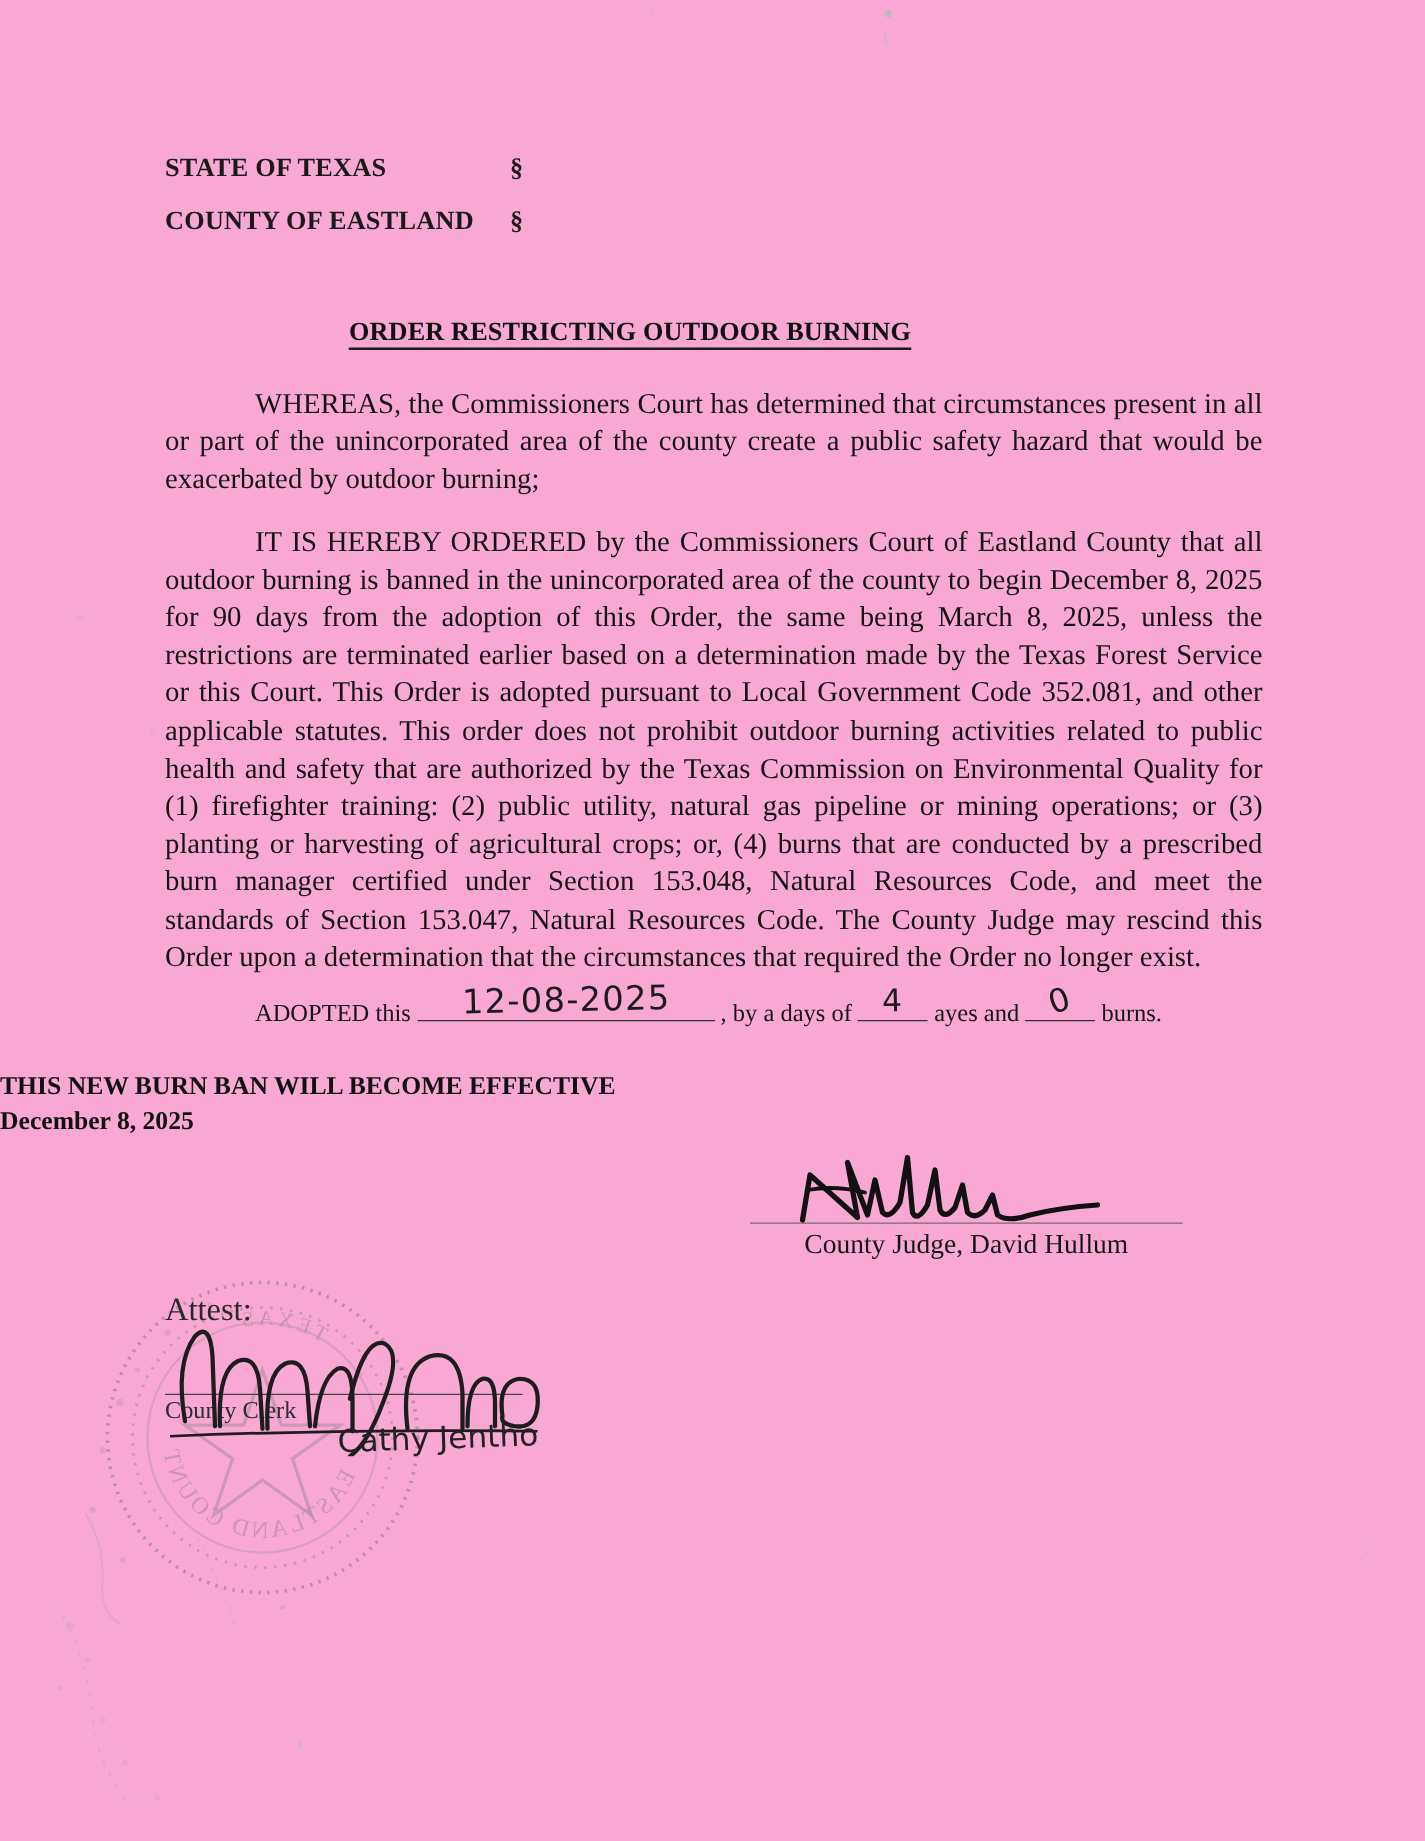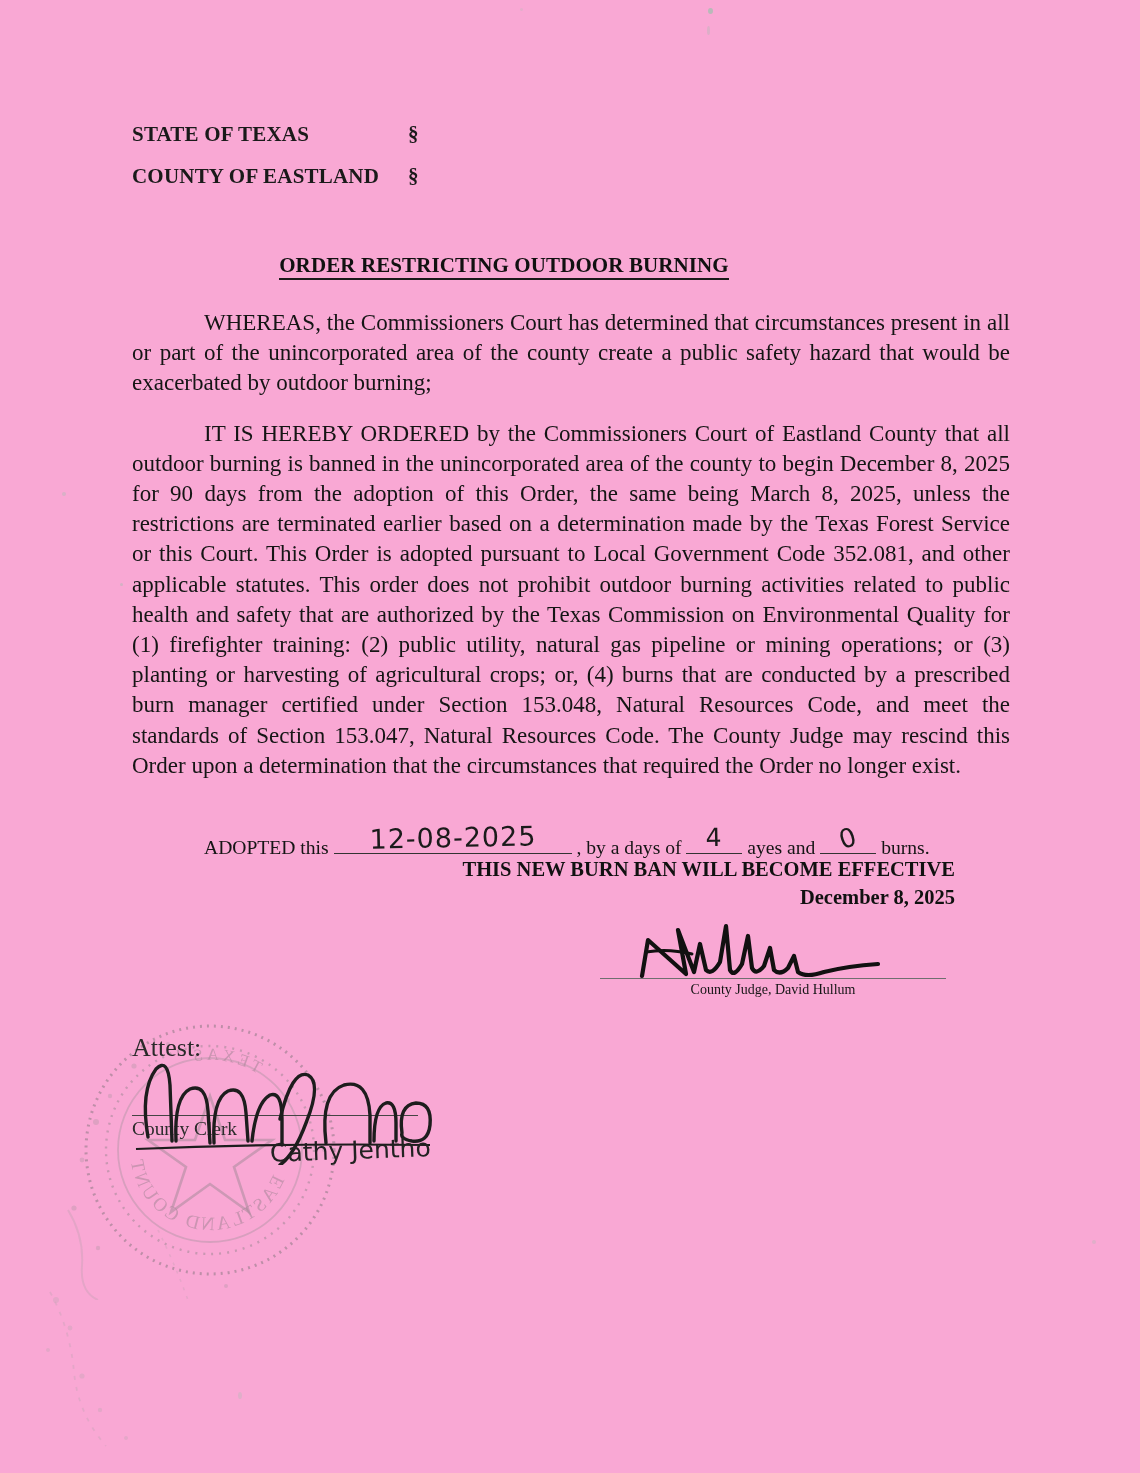--- a/index.html
+++ b/index.html
@@ -78,21 +78,21 @@
     text-indent: 72px;
     color: #151515;
   }
   p.para.tight { margin-bottom: 16px; }
   p.para.gap   { margin-top: 20px; }
 
   
   .adopted-line {
     position: absolute;
     left: 204px;
-    top: 834px;
+    top: 798px;
     width: 806px;
     font-size: 19.6px;
     line-height: 28px;
     white-space: nowrap;
     color: #151515;
   }
   .blank {
     display: inline-block;
     border-bottom: 1.6px solid #333;
     text-align: center;
@@ -126,21 +126,21 @@
     bottom: 1px;
     transform: rotate(-18deg);
   }
 
   
   .effective {
     position: absolute;
     left: 0;
     top: 855px;
     width: 955px;
-    text-align: right;
+    text-align: left;
     font-weight: bold;
     font-size: 20.5px;
     line-height: 28px;
   }
 
   
   .sig-judge {
     position: absolute;
     left: 600px;
     top: 918px;
@@ -154,21 +154,21 @@
     position: absolute;
     left: 34px;
     bottom: -6px;
   }
   .sig-rule {
     border-bottom: 1.5px solid #6f6f6f;
     width: 346px;
   }
   .sig-caption {
     text-align: center;
-    font-size: 14px;
+    font-size: 22px;
     padding-top: 3px;
     color: #151515;
   }
 
   
   .attest-area {
     position: absolute;
     left: 132px;
     top: 1033px;
     width: 320px;

